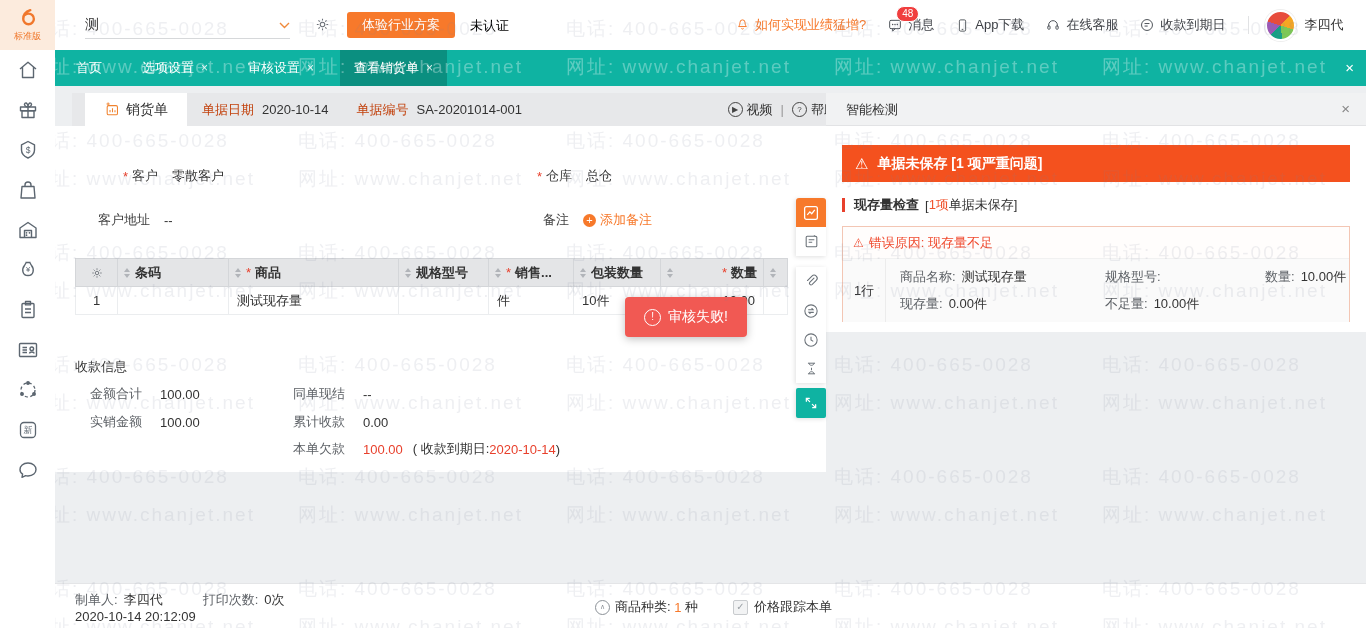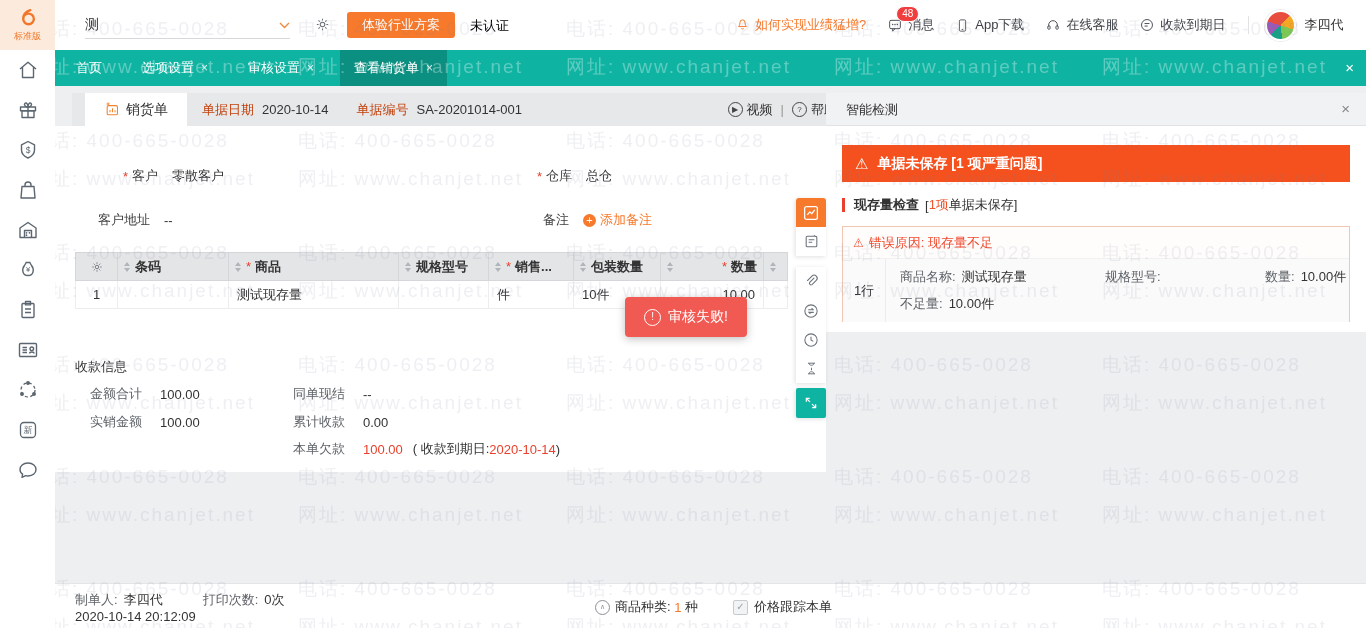--- a/index.html
+++ b/index.html
@@ -51,21 +51,21 @@
         justify-content:center;margin-right:4px;font-size:8px;color:#444;flex:none}
   .dl-sep{margin:0 8px;color:#999}
   
   .doc-body{position:absolute;left:55px;top:126px;width:771px;height:346px;background:#fff}
   .fline{position:absolute;height:20px;display:flex;align-items:center;white-space:nowrap}
   .req{color:#e8402c;margin-right:4px;font-weight:400}
   .flab{color:#404040;margin-right:14px}
   .addnote{color:#f7792b;display:flex;align-items:center;cursor:pointer}
   .addplus{width:13px;height:13px;border-radius:50%;background:#f7792b;color:#fff;font-size:11px;line-height:13px;
            text-align:center;margin-right:4px}
-  .grid{position:absolute;left:20px;top:126px}
+  .grid{position:absolute;left:20px;top:132px}
   .grid table{border-collapse:collapse;table-layout:fixed;font-size:13px}
   .grid th{background:#e4e5e7;border:1px solid #d4d6d9;height:27px;padding:0 6px;font-weight:600;color:#333;
            overflow:hidden;white-space:nowrap;cursor:pointer}
   .grid td{border:1px solid #ebedef;height:27px;padding:0 8px;overflow:hidden;white-space:nowrap;color:#333}
   .grid tr.sub td{background:#fcf3e2;border-color:#efe8d8}
   .hc{display:flex;align-items:center}
   .hc .lab{overflow:hidden;text-overflow:ellipsis}
   .hc.right .lab{margin-left:auto}
   .sorts{display:inline-flex;flex-direction:column;margin-right:5px;flex:none}
   .sorts i{display:block;width:0;height:0;border-left:3.5px solid transparent;border-right:3.5px solid transparent}
@@ -554,20 +554,24 @@
           <span class="w150">
               <span class="erlab">规格型号:</span>
             <span></span>
             </span>
           <span class="mla">
               <span class="erlab">数量:</span>
             <span>10.00件</span>
             </span>
         </div>
         <div class="erl">
+          <span class="w200">
+              <span class="erlab">现存量:</span>
+            <span>0.00件</span>
+            </span>
           <span class="w150">
               <span class="erlab">不足量:</span>
             <span>10.00件</span>
             </span>
         </div>
       </div>
     </div>
   </div>
 </div>
 

